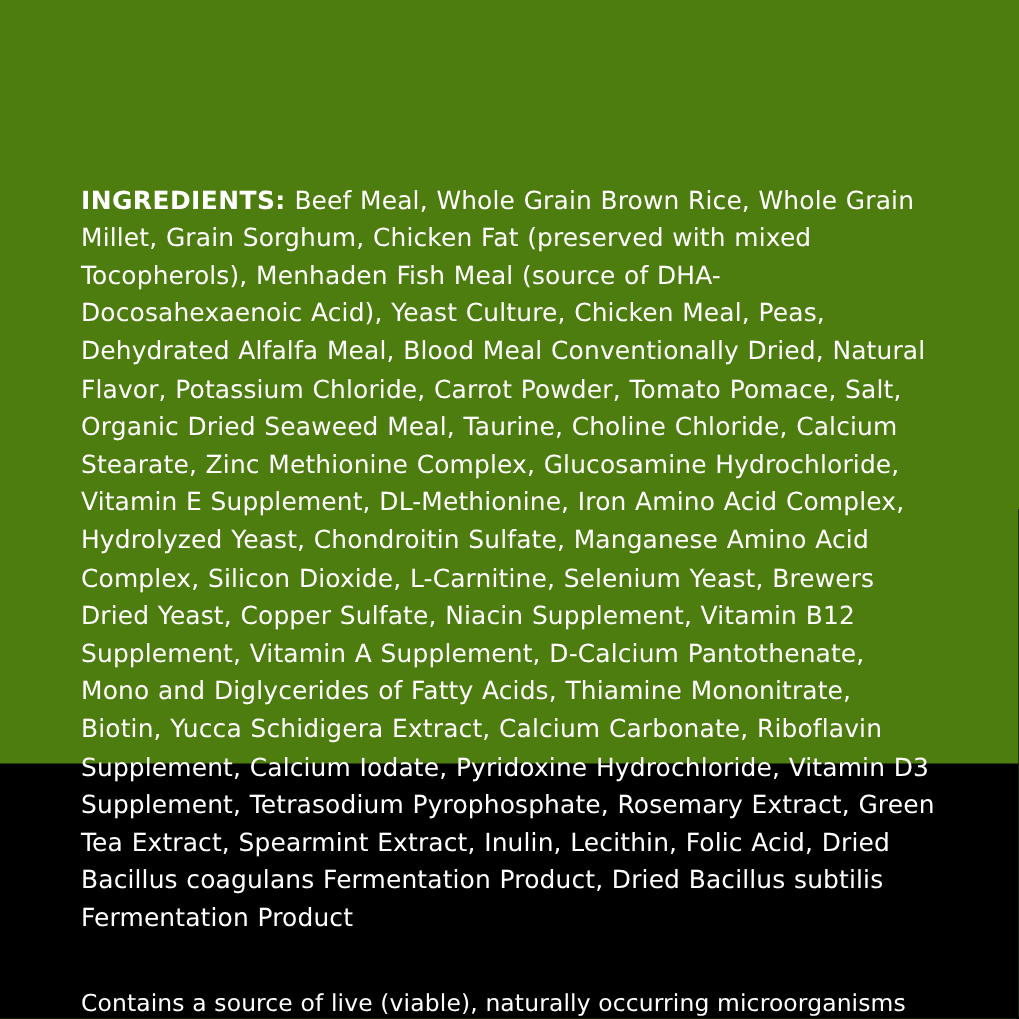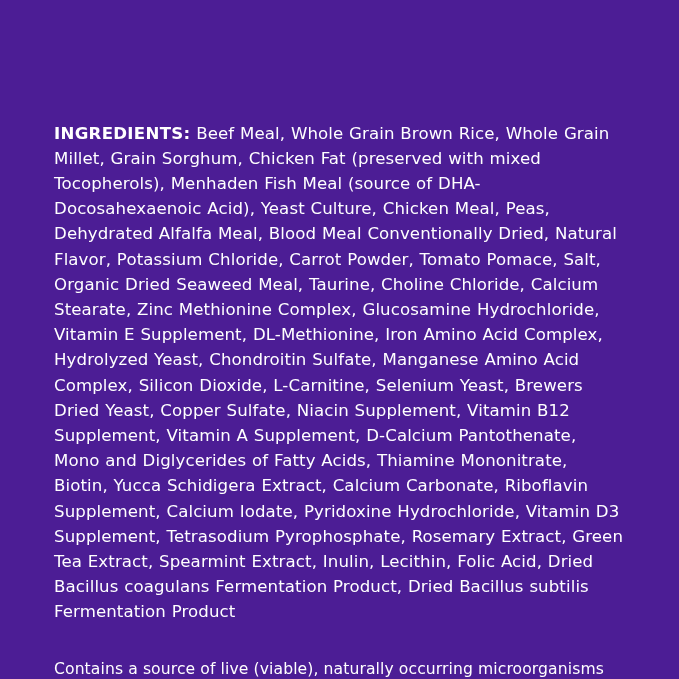--- a/index.html
+++ b/index.html
@@ -9,22 +9,22 @@
   }
   body {
     width: 679px;
     height: 679px;
     overflow: hidden;
     font-family: "DejaVu Sans", sans-serif;
   }
   .panel {
     position: relative;
     width: 679px;
-    height: 679px;
-    background: #4c1d95;
+    height: 509px;
+    background: #4d7c0f;
     box-sizing: border-box;
   }
   .content {
     position: absolute;
     left: 54px;
     top: 104px;
     width: 572px;
   }
   .ingredients-block {
     color: #ffffff;

